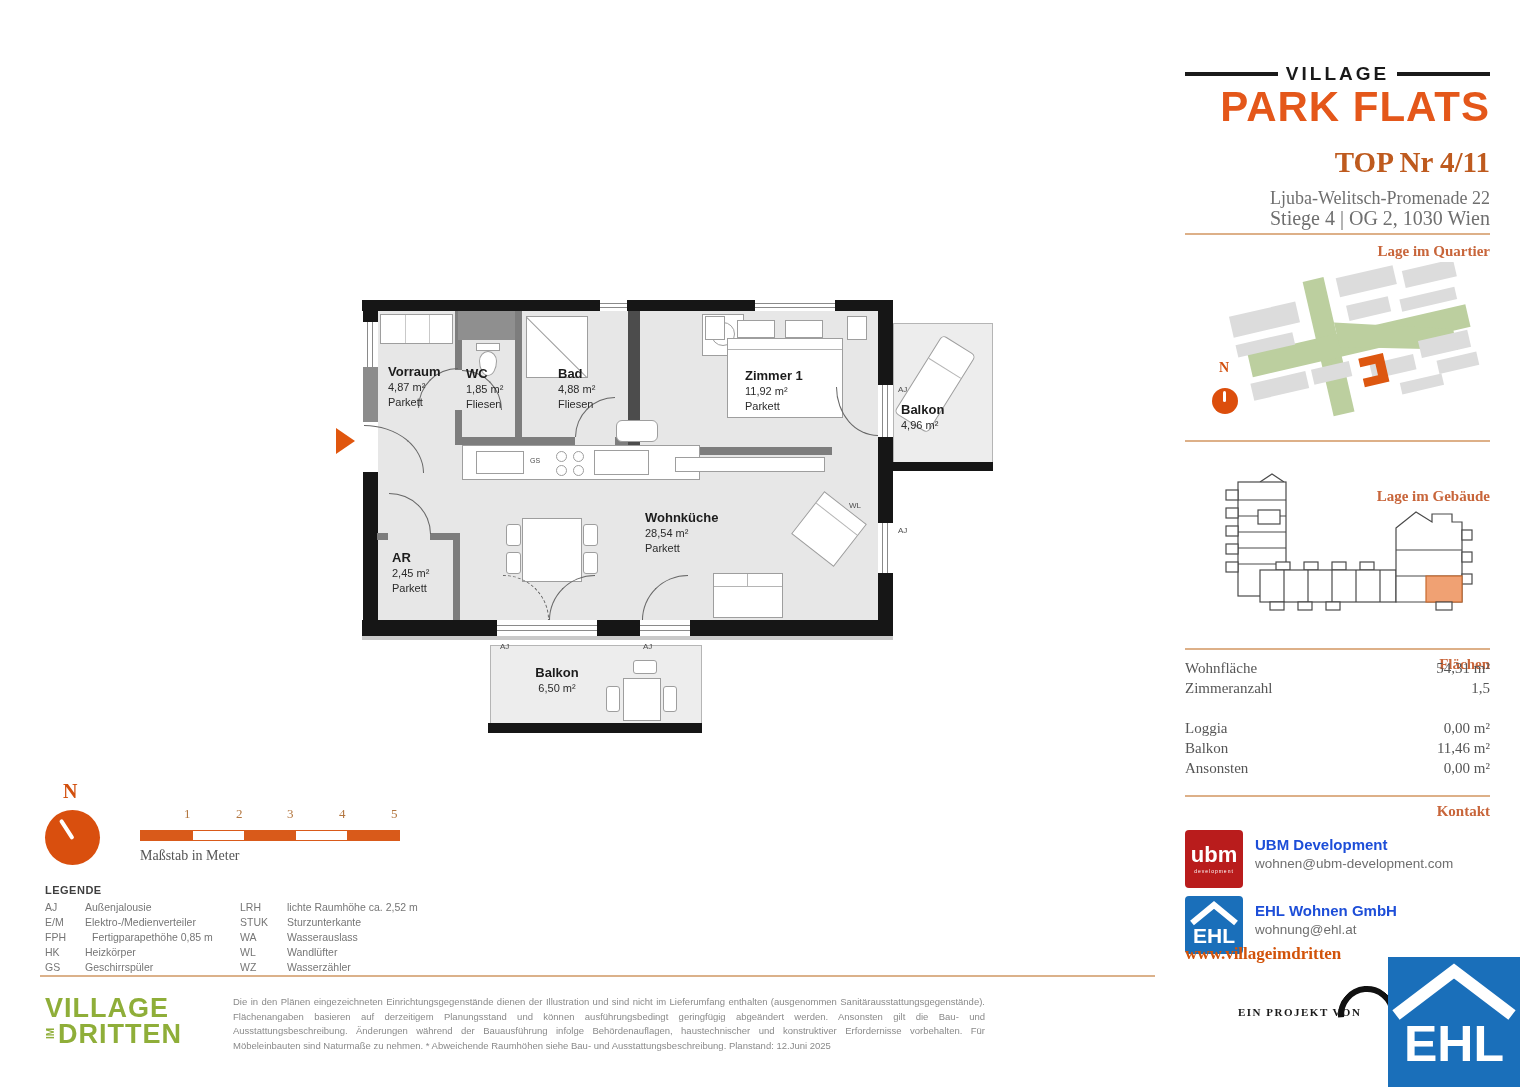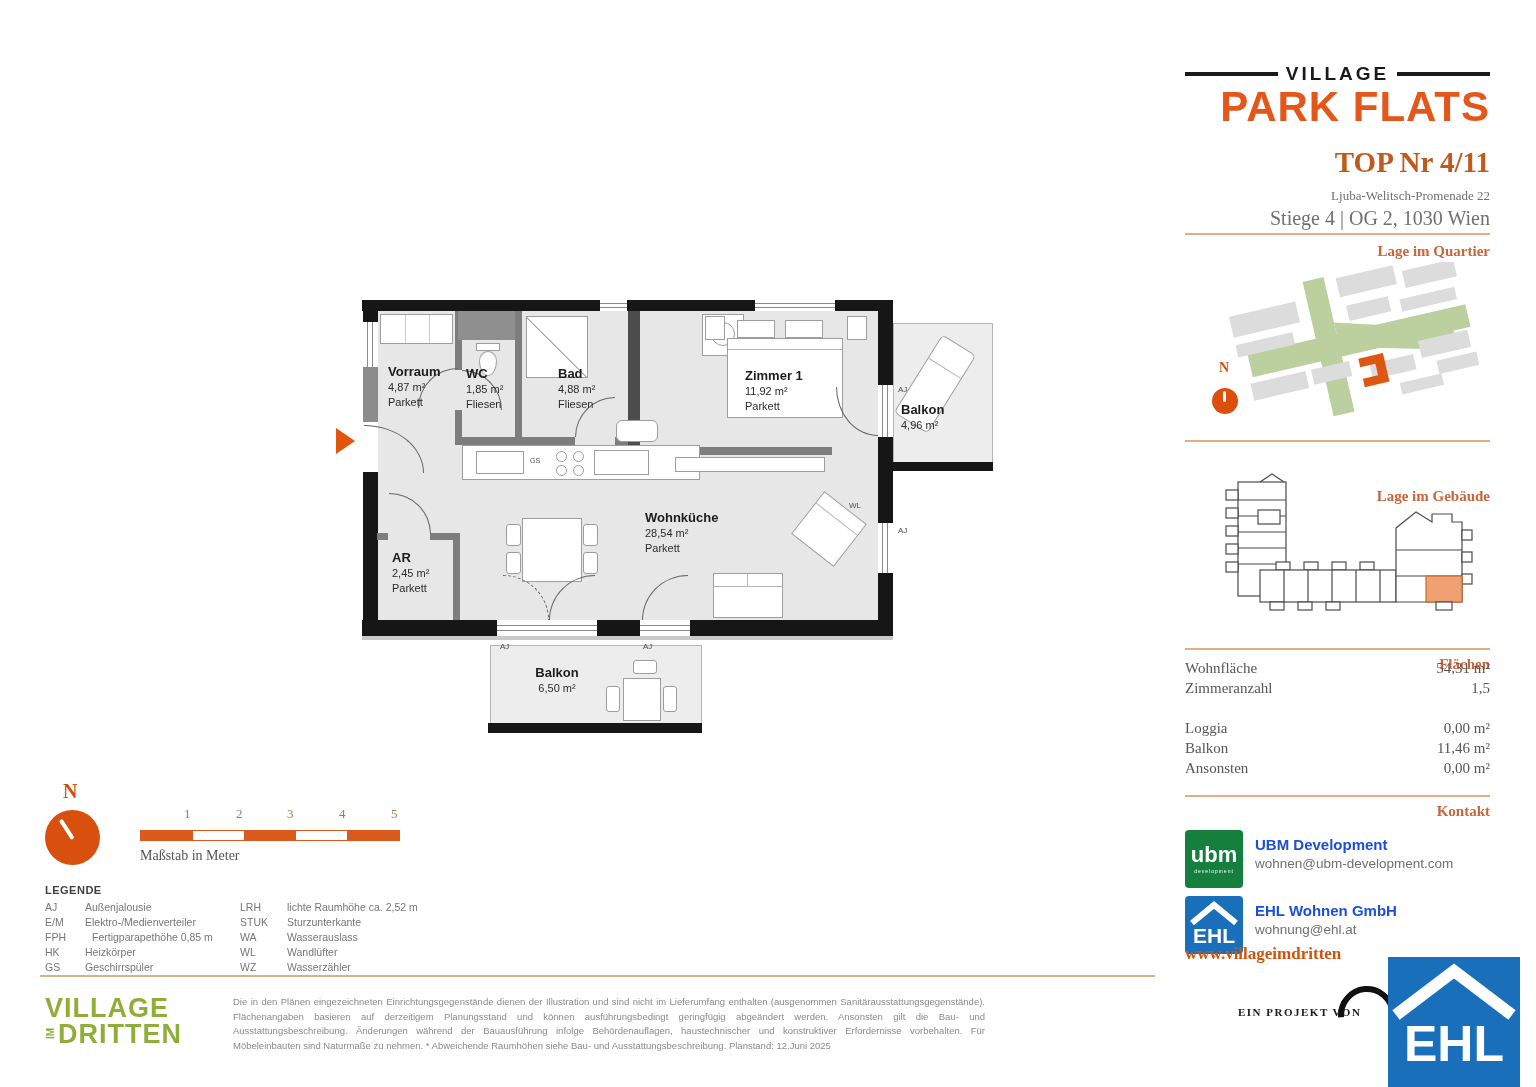--- a/index.html
+++ b/index.html
@@ -210,21 +210,21 @@
   <div class="tag" style="left:519px;top:211px;">WL</div>
 </div>
 
 <div class="abs" style="left:1185px;top:64px;width:305px;height:20px;display:flex;align-items:center;gap:8px;">
   <div style="flex:1;height:4px;background:#1a1a1a;"></div>
   <div style="font:bold 19px 'Liberation Sans',sans-serif;letter-spacing:3px;color:#1a1a1a;">VILLAGE</div>
   <div style="flex:1;height:4px;background:#1a1a1a;"></div>
 </div>
 <div class="abs" style="left:1185px;top:86px;width:305px;text-align:right;font:800 42px/1 'Liberation Sans',sans-serif;letter-spacing:1px;color:#E4571A;">PARK FLATS</div>
 <div class="abs serif" style="left:1185px;top:146px;width:305px;text-align:right;font-weight:bold;font-size:29px;color:#BE5A1E;">TOP Nr 4/11</div>
-<div class="abs serif" style="left:1185px;top:188px;width:305px;text-align:right;font-size:13px;color:#6f6f6f;">Ljuba-Welitsch-Promenade 22</div>
+<div class="abs serif" style="left:1185px;top:188px;width:305px;text-align:right;font-size:18px;color:#6f6f6f;">Ljuba-Welitsch-Promenade 22</div>
 <div class="abs serif" style="left:1185px;top:207px;width:305px;text-align:right;font-size:20px;color:#6f6f6f;">Stiege 4 | OG 2, 1030 Wien</div>
 
 <div class="hr" style="left:1185px;top:233px;"></div>
 <div class="sect" style="left:1185px;top:243px;">Lage im Quartier</div>
 
 <svg class="abs" style="left:1205px;top:262px;" width="300" height="170" viewBox="0 0 300 175">
   <g transform="rotate(-13 150 85)">
     <rect x="112" y="10" width="22" height="142" fill="#BCCF9F"></rect>
     <rect x="40" y="70" width="230" height="24" fill="#BCCF9F"></rect>
     <polygon points="134,58 252,92 252,114 134,84" fill="#BCCF9F"></polygon>
@@ -310,21 +310,21 @@
     <span>11,46 m²</span>
 </div>
 <div class="frow" style="left:1185px;top:760px;">
   <span>Ansonsten</span>
     <span>0,00 m²</span>
 </div>
 
 <div class="hr" style="left:1185px;top:795px;"></div>
 <div class="sect" style="left:1185px;top:803px;">Kontakt</div>
 
-<div class="logo-sq" style="left:1185px;top:830px;background:#15803d;border-radius:4px;">
+<div class="logo-sq" style="left:1185px;top:830px;background:#b91c1c;border-radius:4px;">
   <div style="position:absolute;left:0;top:12px;width:58px;text-align:center;font:bold 22px 'Liberation Sans',sans-serif;color:#fff;">ubm</div>
   <div style="position:absolute;left:0;top:38px;width:58px;text-align:center;font:5px 'Liberation Sans',sans-serif;letter-spacing:1px;color:#fff;">development</div>
 </div>
 <div class="cname" style="left:1255px;top:836px;">UBM Development</div>
 <div class="cmail" style="left:1255px;top:856px;">wohnen@ubm-development.com</div>
 
 <div class="logo-sq" style="left:1185px;top:896px;background:#1A6FBA;border-radius:4px;">
   <svg width="58" height="58" viewBox="0 0 58 58">
     <path d="M7 27 L29 9 L51 27" stroke="#fff" stroke-width="6" fill="none"></path>
     <text x="29" y="47" text-anchor="middle" font-family="Liberation Sans, sans-serif" font-weight="bold" font-size="21" fill="#fff">EHL</text>

